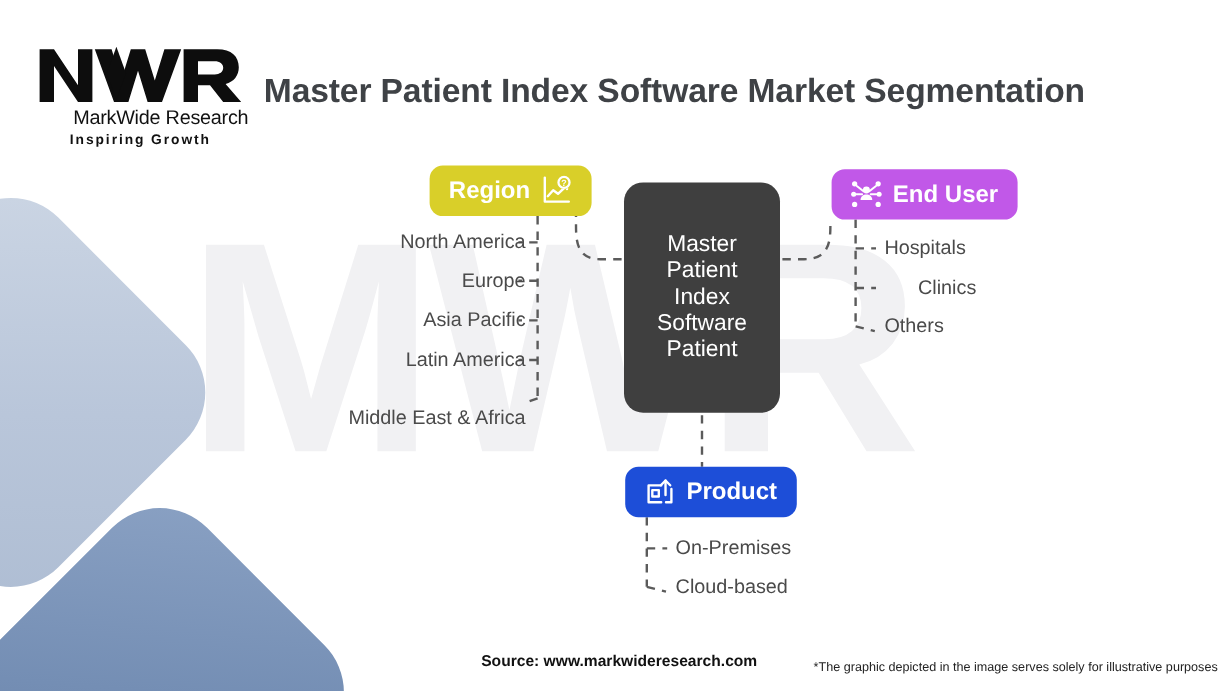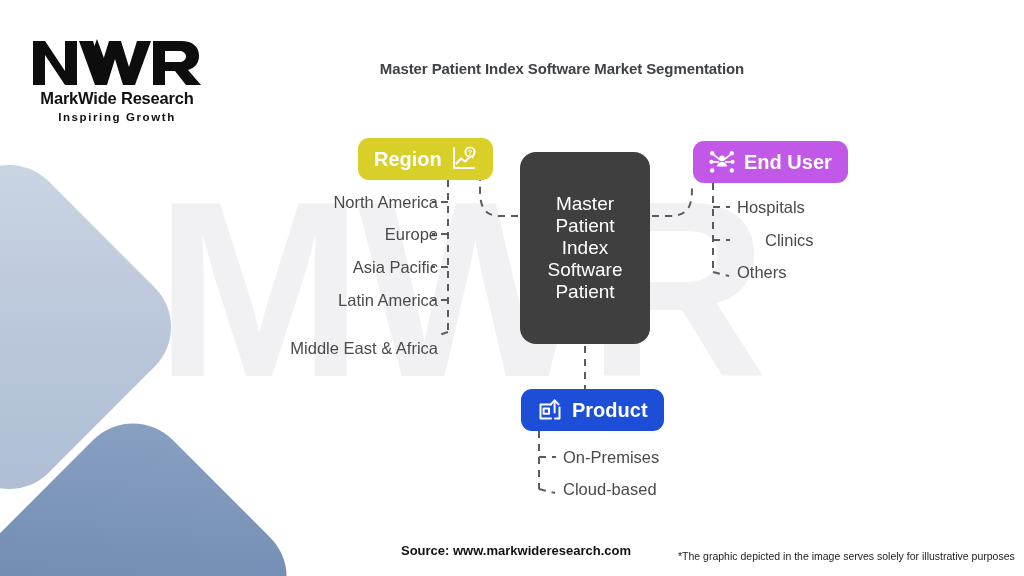--- a/index.html
+++ b/index.html
@@ -34,33 +34,33 @@
   .sq-dark{
     left:8px;top:452px;width:250px;height:250px;
     transform:rotate(45deg);
     background:linear-gradient(140deg,#8ba2c4 0%,#748eb4 50%,#63799c 100%);
   }
 
   
   .logo{position:absolute;left:27px;top:33px;width:180px;height:95px;}
   .logo svg{display:block;}
   .logo-name{
-    position:absolute;left:0;top:56px;width:180px;text-align:center;
-    font-size:16.5px;font-weight:700;color:#111;letter-spacing:-0.2px;
+    position:absolute;left:0;top:56px;width:180px;text-align:right;
+    font-size:16.5px;font-weight:400;color:#111;letter-spacing:-0.2px;
   }
   .logo-tag{
     position:absolute;left:0;top:78px;width:180px;text-align:center;
     font-size:11.5px;font-weight:700;color:#111;letter-spacing:1.6px;
   }
 
   
   .title{
     position:absolute;left:182px;top:60px;width:760px;
     text-align:center;
-    font-size:15px;font-weight:700;color:#3f4246;
+    font-size:28px;font-weight:700;color:#3f4246;
     letter-spacing:-0.1px;
   }
 
   
   .center-node{
     position:absolute;left:520px;top:152px;width:130px;height:192px;
     background:#3f3f3f;border-radius:16px;
     display:flex;align-items:center;justify-content:center;
     z-index:6;
   }

